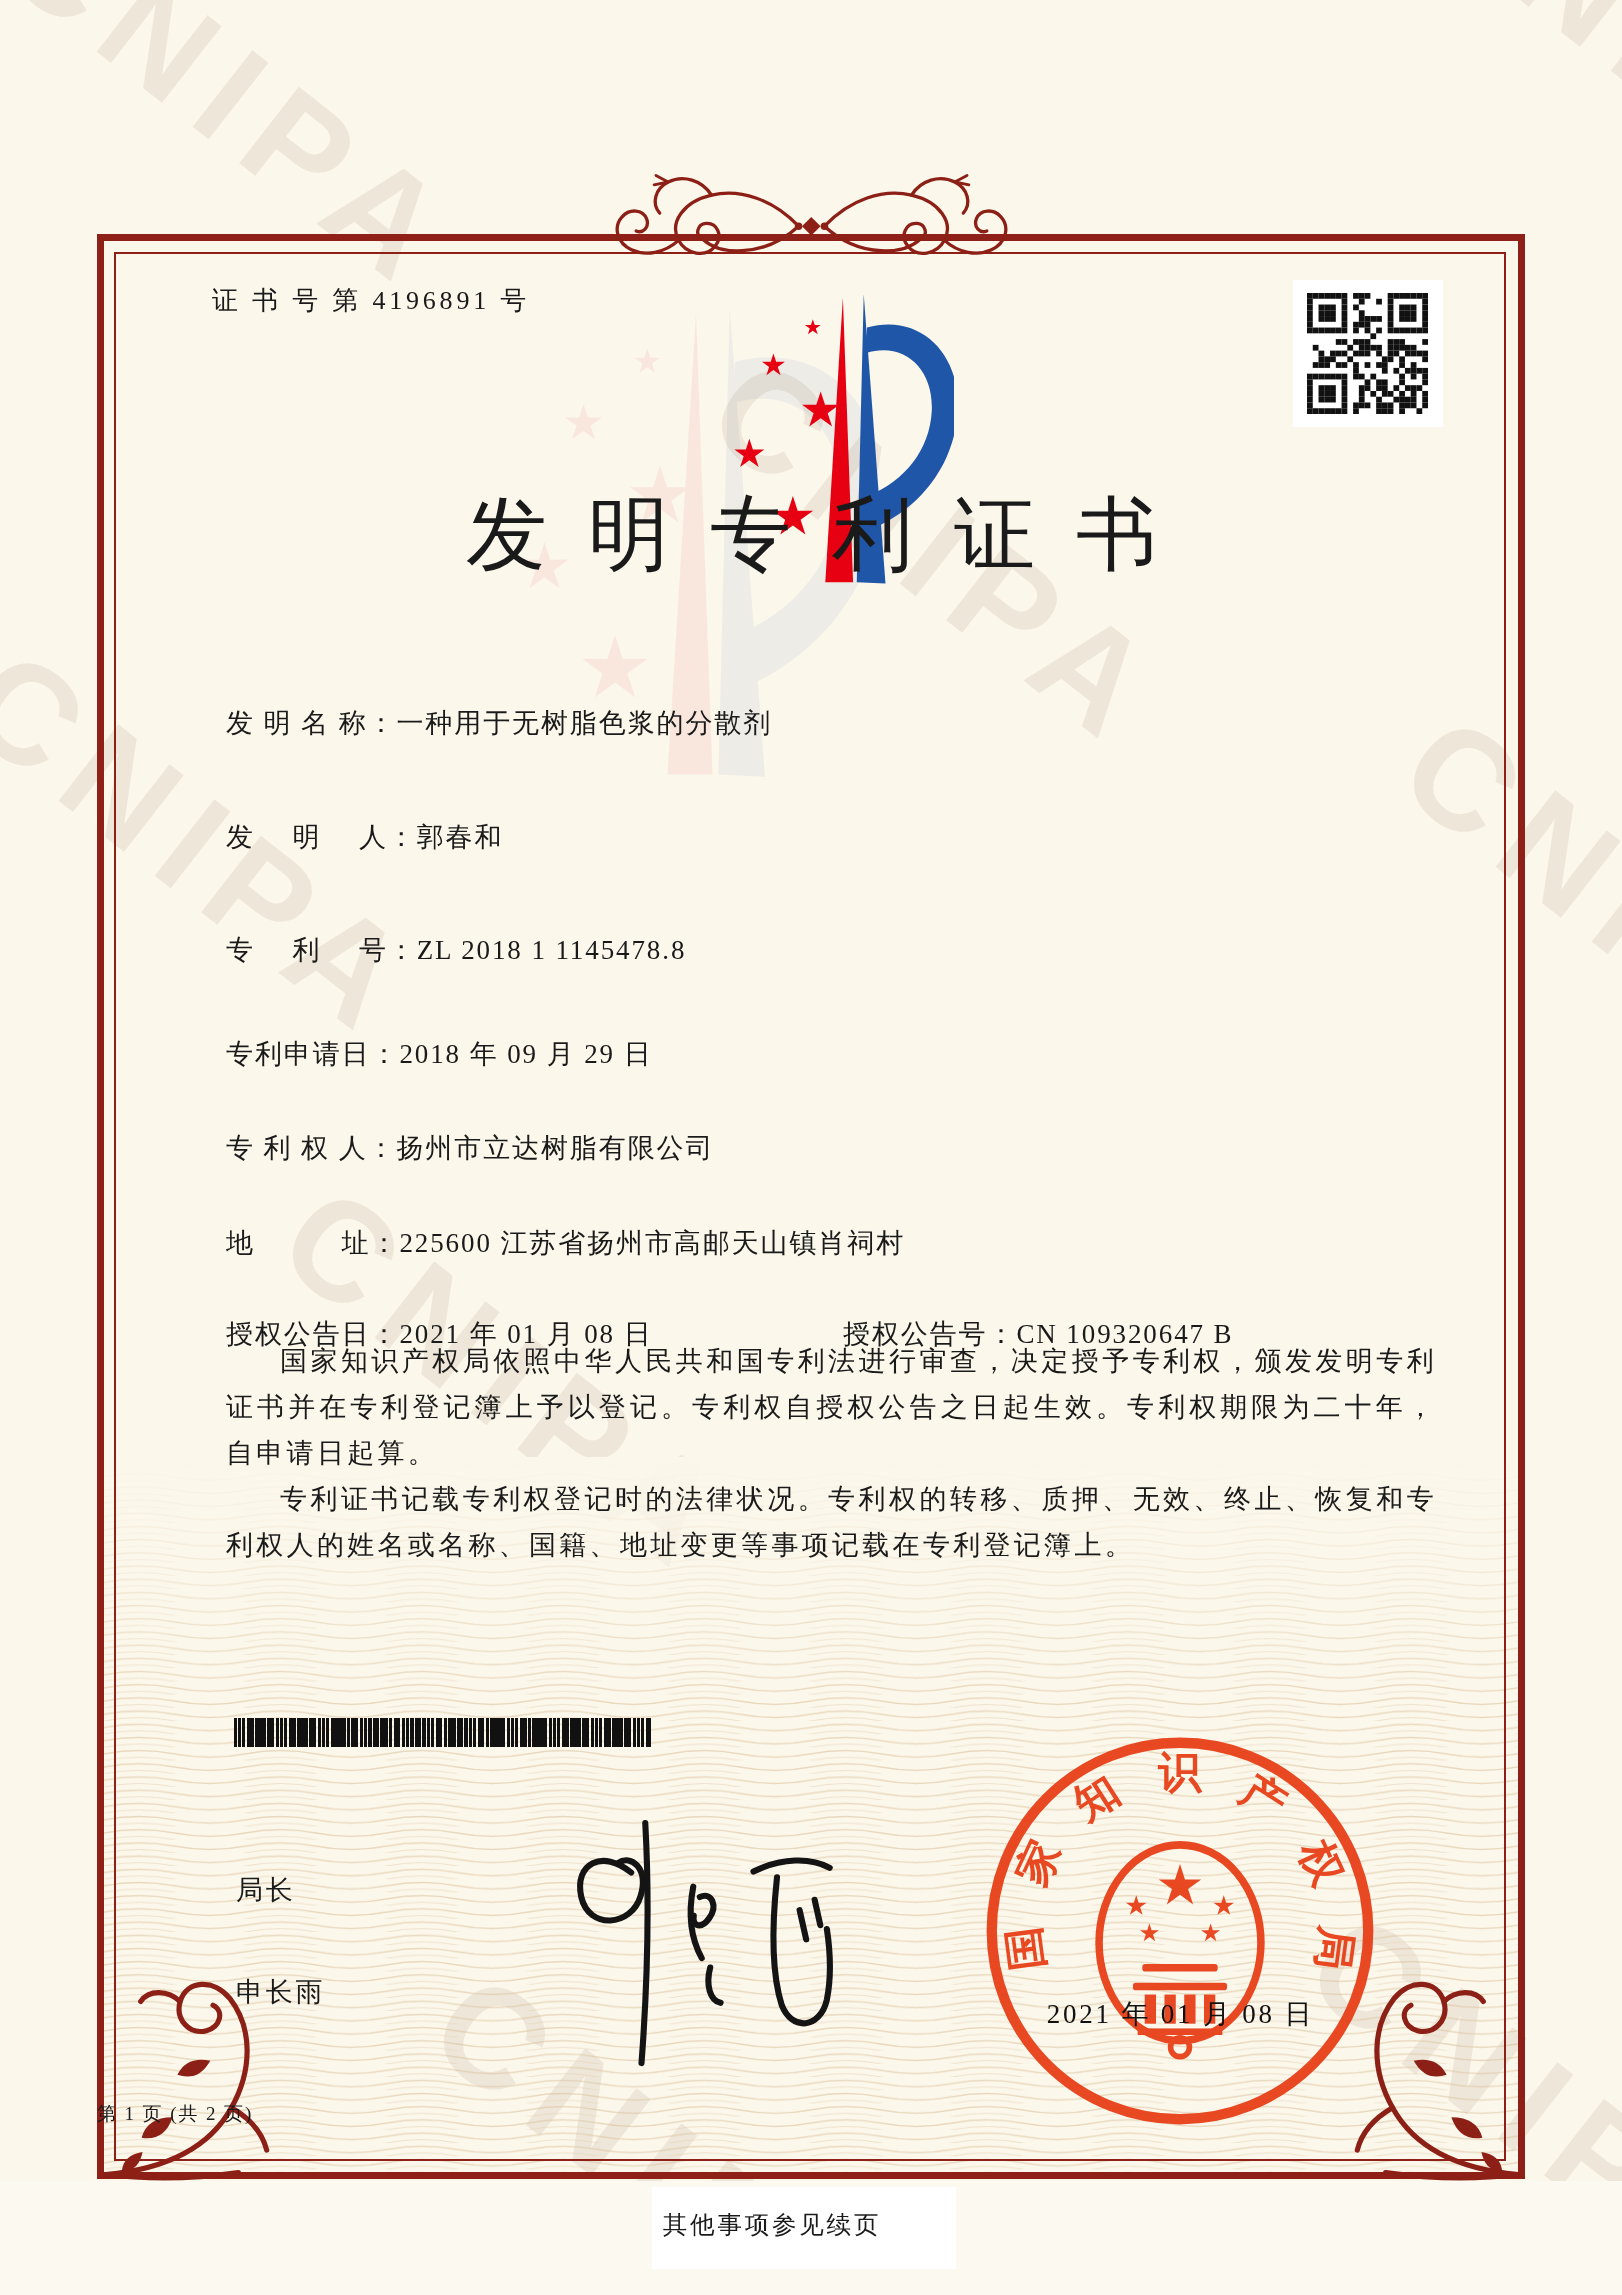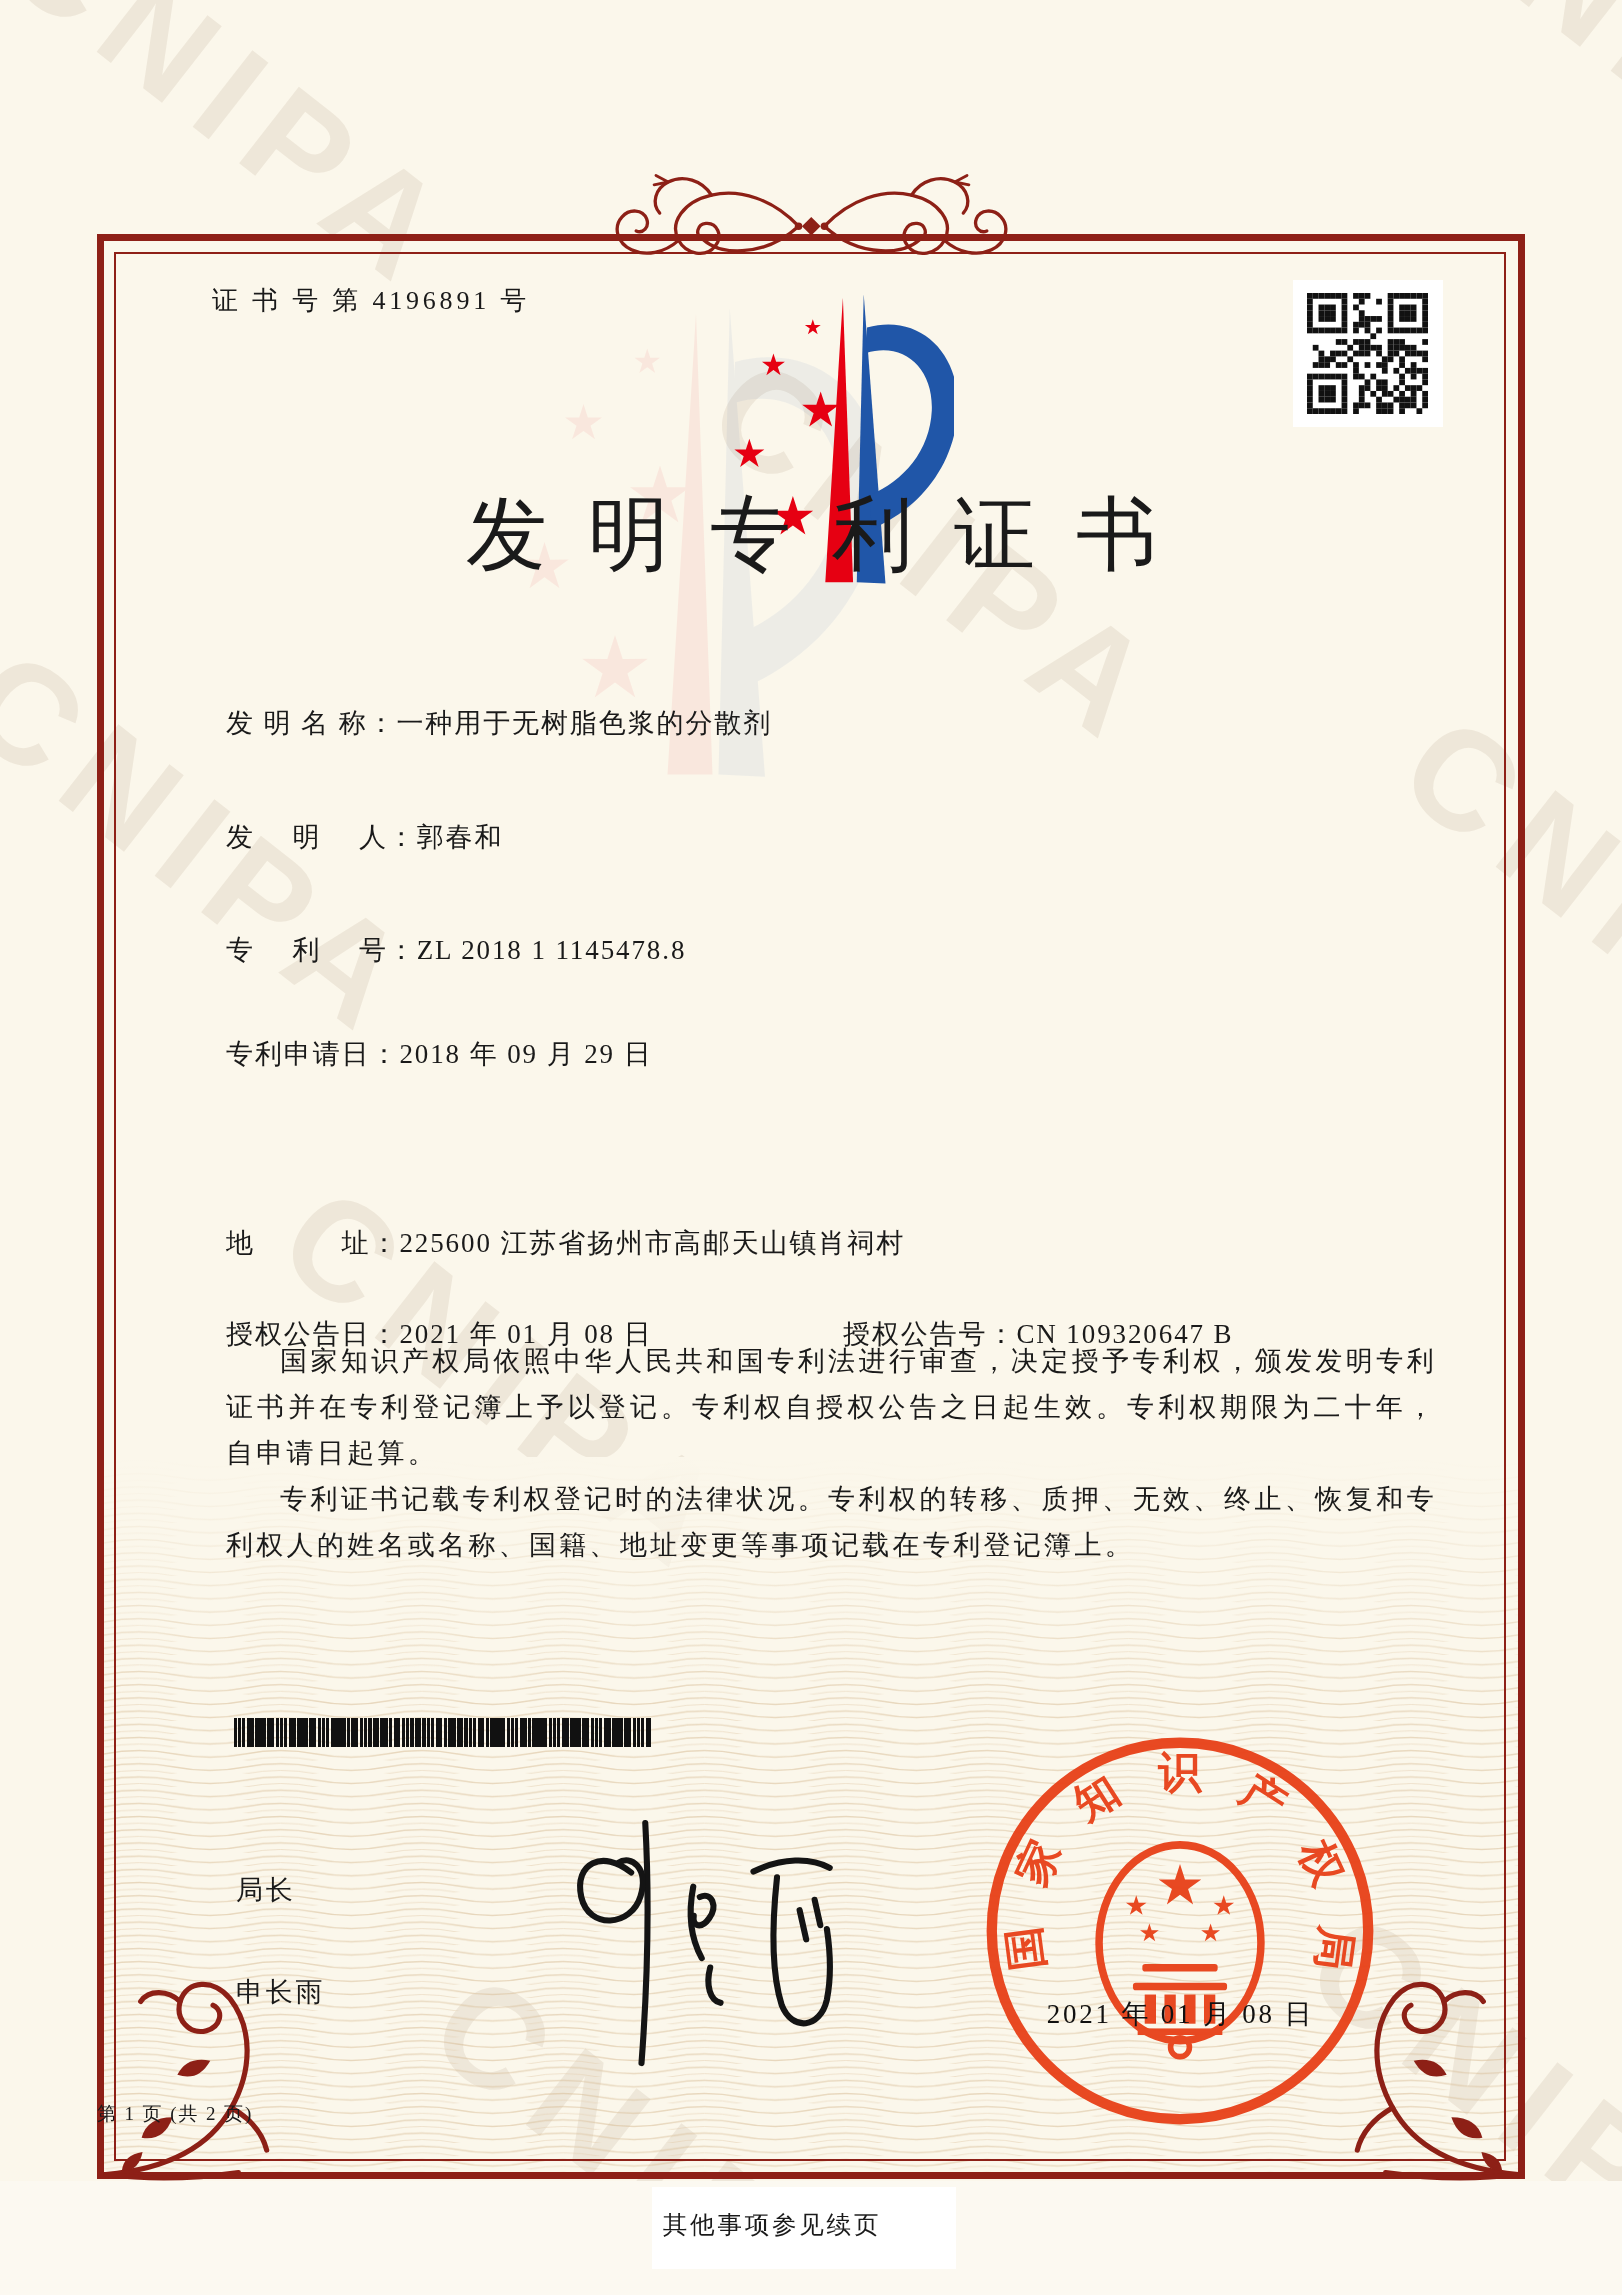--- a/index.html
+++ b/index.html
@@ -367,20 +367,21 @@
       <rect x="192" y="240" width="12" height="12"></rect>
       <rect x="228" y="240" width="12" height="12"></rect>
     </svg>
 
   <div class="abs" id="title">发明专利证书</div>
 
   <div class="abs frow" style="top:685px"><span class="flabel">发 明 名 称：</span><span>一种用于无树脂色浆的分散剂</span></div>
   <div class="abs frow" style="top:799px"><span class="flabel">发　 明 　人：</span><span>郭春和</span></div>
   <div class="abs frow" style="top:912px"><span class="flabel">专　 利 　号：</span><span>ZL 2018 1 1145478.8</span></div>
   <div class="abs frow" style="top:1016px"><span class="flabel">专利申请日：</span><span>2018 年 09 月 29 日</span></div>
+  <div class="abs frow" style="top:1110px"><span class="flabel">专 利 权 人：</span><span>扬州市立达树脂有限公司</span></div>
   <div class="abs frow" style="top:1205px"><span class="flabel">地　　　址：</span><span>225600 江苏省扬州市高邮天山镇肖祠村</span></div>
 
   <div class="abs frow" style="top:1296px"><span>授权公告日：</span><span>2021 年 01 月 08 日</span></div>
   <div class="abs frow" style="left:843px;top:1296px"><span>授权公告号：</span><span>CN 109320647 B</span></div>
 
   <div class="abs" id="body">
     <p>国家知识产权局依照中华人民共和国专利法进行审查，决定授予专利权，颁发发明专利证书并在专利登记簿上予以登记。专利权自授权公告之日起生效。专利权期限为二十年，自申请日起算。</p>
     <p>专利证书记载专利权登记时的法律状况。专利权的转移、质押、无效、终止、恢复和专利权人的姓名或名称、国籍、地址变更等事项记载在专利登记簿上。</p>
   </div>
 

